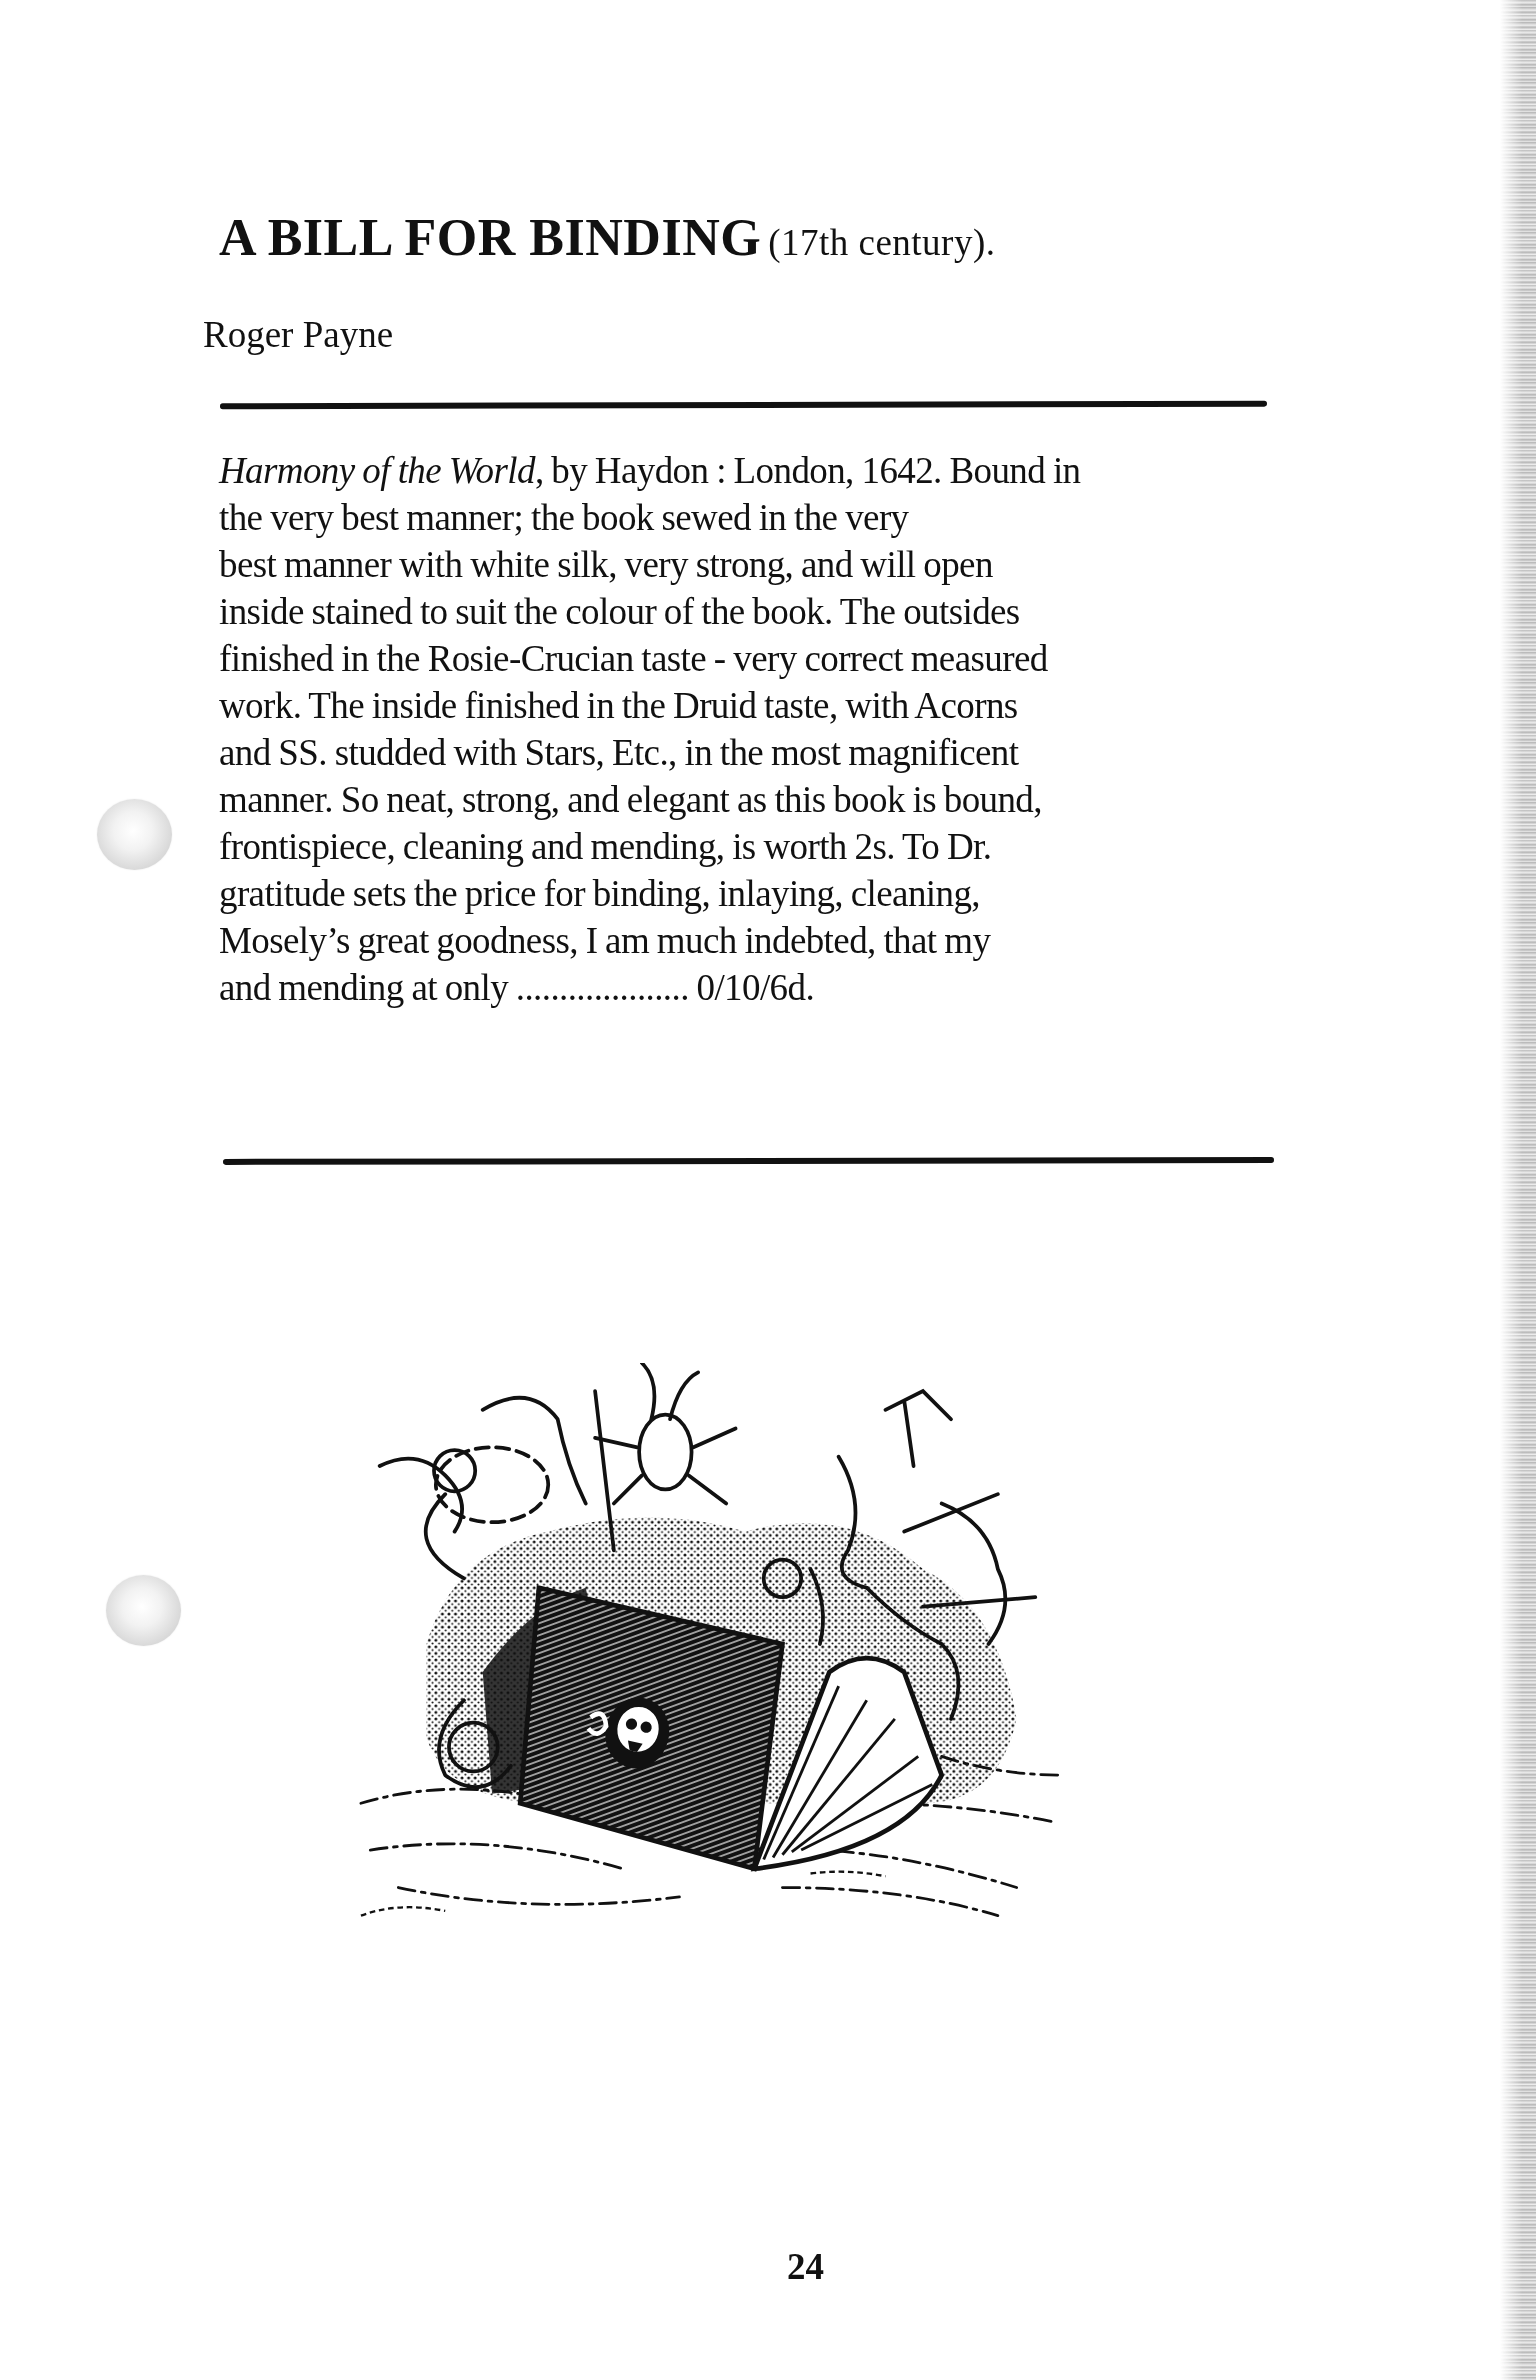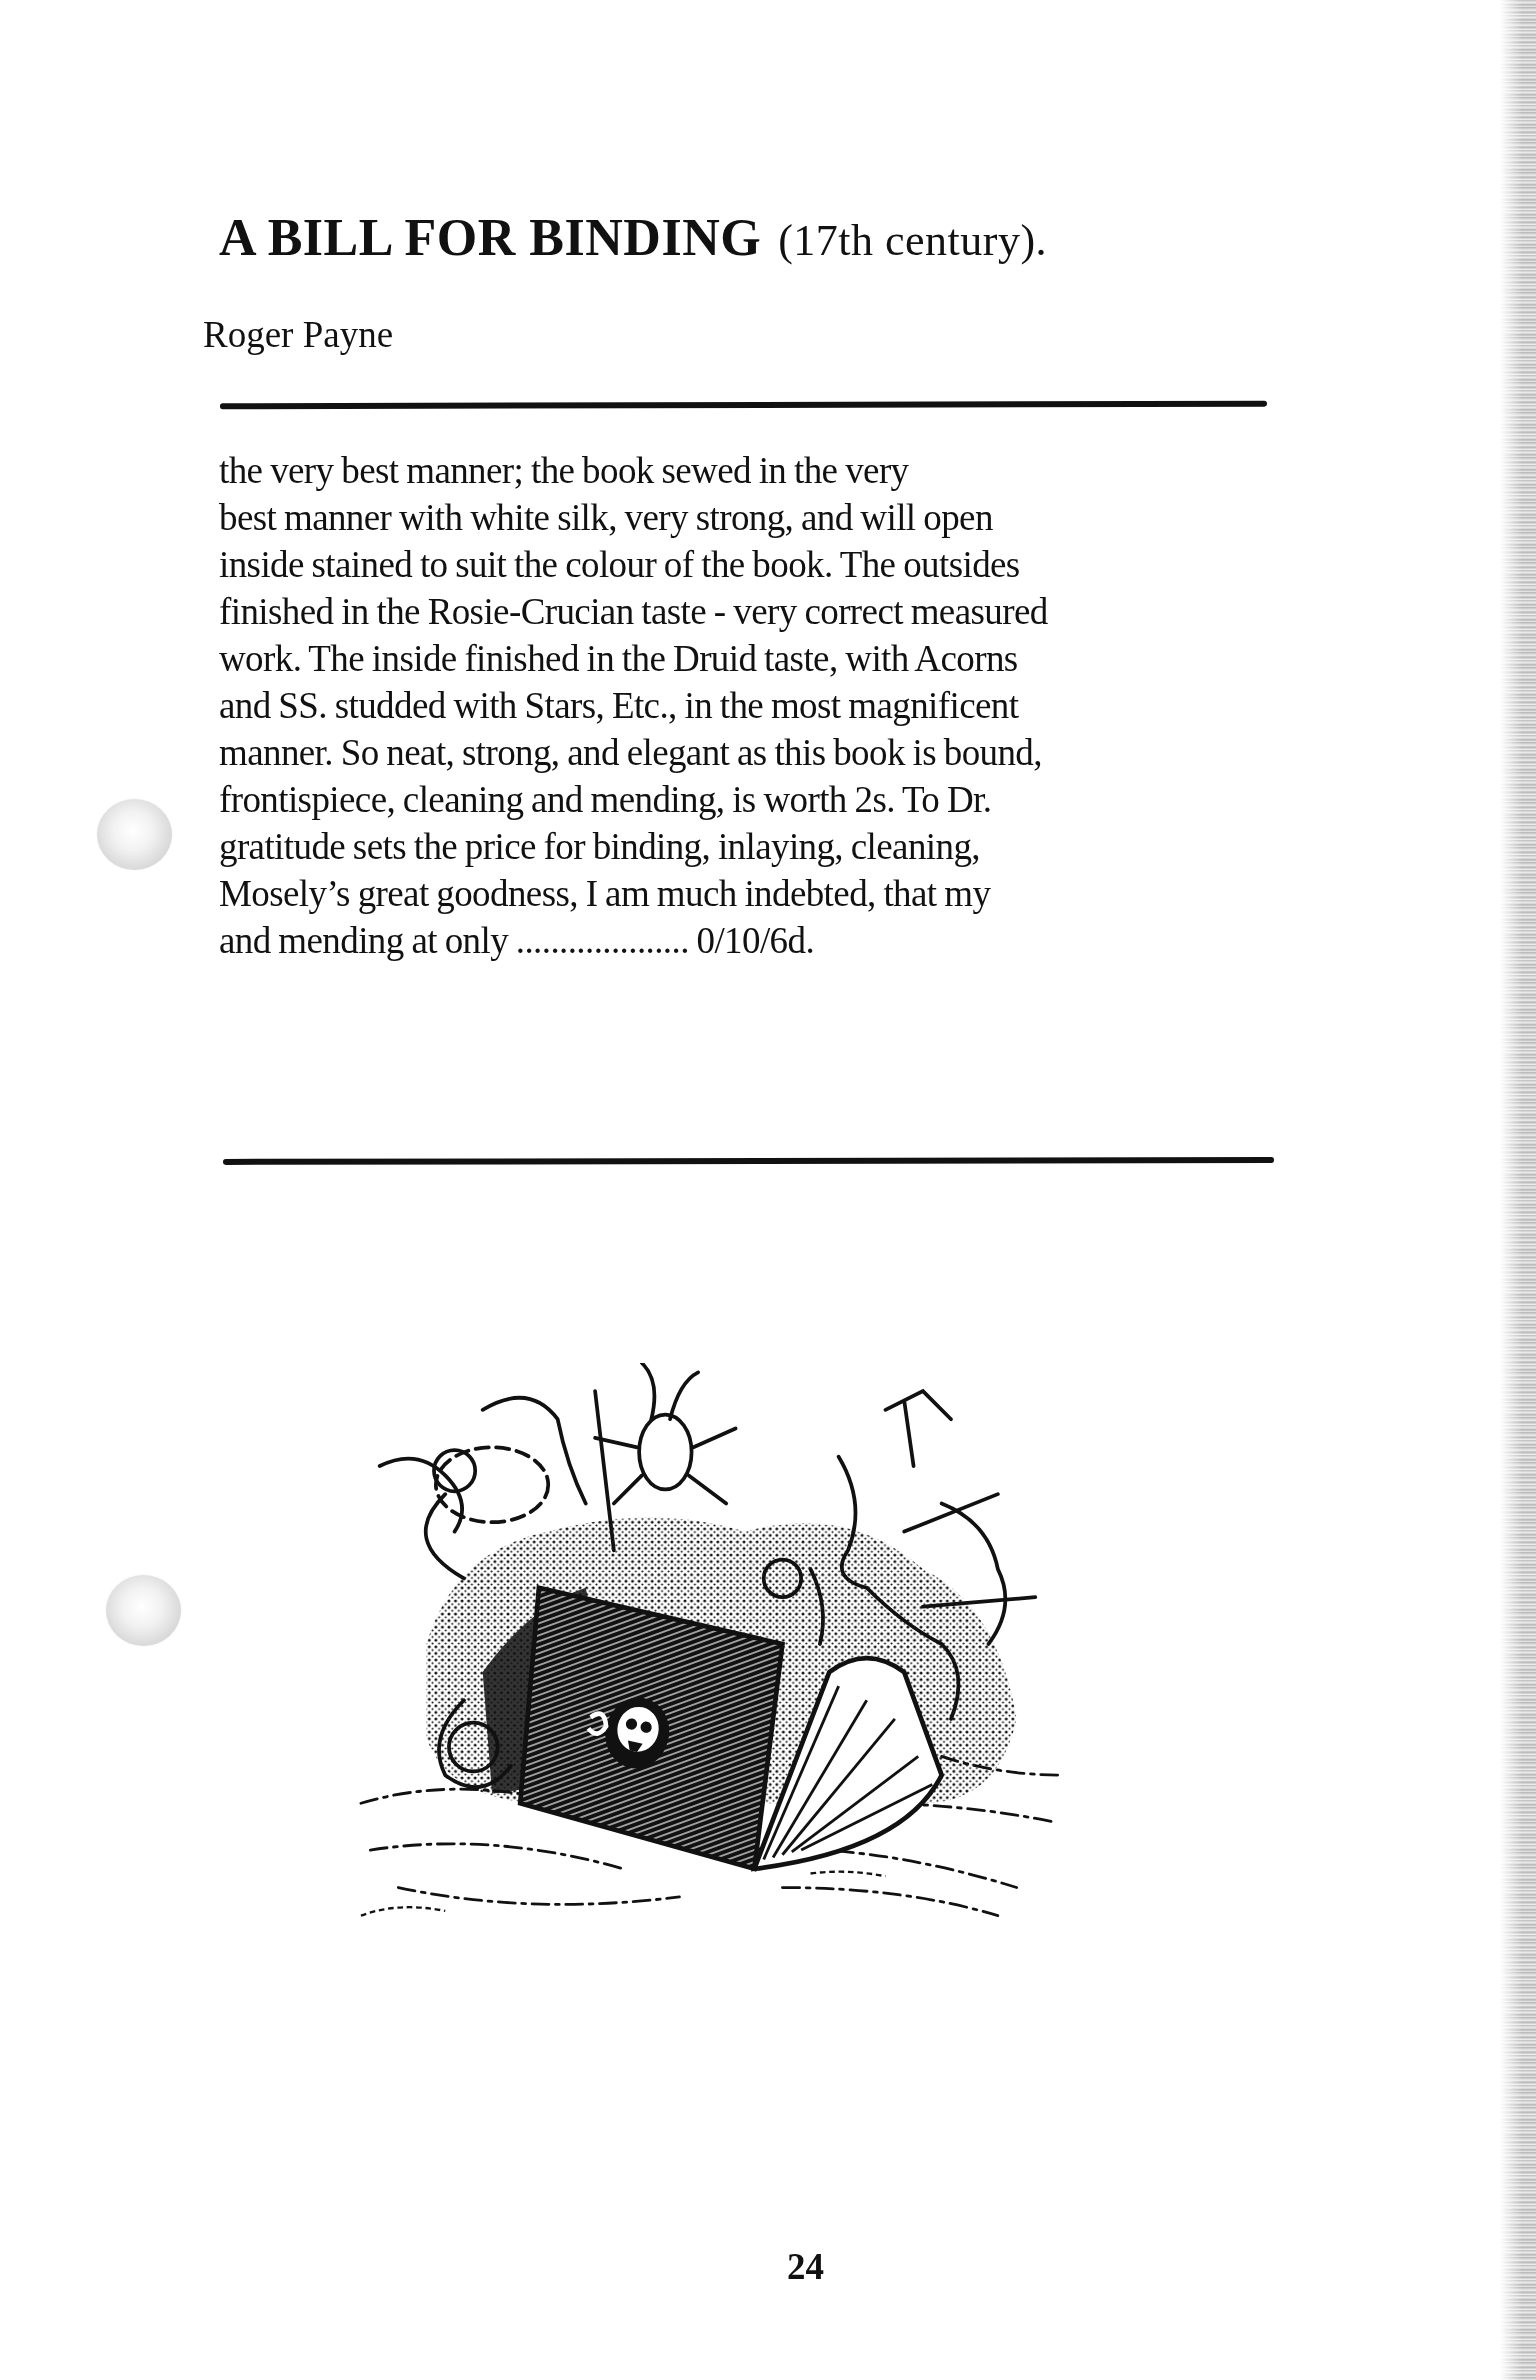--- a/index.html
+++ b/index.html
@@ -20,21 +20,21 @@
     .punch-hole {
       position: absolute; width: 75px; height: 71px; border-radius: 50%;
       background: radial-gradient(circle at 48% 45%, #ffffff 0%, #f2f2f2 35%, #d9d9d9 70%, #c8c8c8 100%);
       box-shadow: 0 0 1.9px rgba(0,0,0,0.08);
     }
     .title {
       position: absolute; left: 219px; top: 208px; white-space: nowrap;
       font-size: 52px; font-weight: bold; letter-spacing: 0.5px;
     }
     .title .subtitle {
-      font-size: 44px; font-weight: normal; margin-left: 17px;
+      font-size: 37px; font-weight: normal; margin-left: 7px;
     }
     .author {
       position: absolute; left: 203px; top: 313px;
       font-size: 37px;
     }
     .rule {
       position: absolute; height: 5.6px; background: #111; border-radius: 2.8px;
     }
     .rule-top { left: 220px; top: 402px; width: 1047px; transform: rotate(-0.15deg); }
     .rule-bottom { left: 223px; top: 1158px; width: 1051px; transform: rotate(-0.1deg); }
@@ -63,20 +63,21 @@
 
 <div class="title">
   <span>A BILL FOR BINDING</span><span class="subtitle">(17th century).</span>
 </div>
 
 <div class="author">Roger Payne</div>
 
 <div class="rule rule-top"></div>
 
 <div class="body-text">
+  <span class="line"><em>Harmony of the World</em><span>, by Haydon : London, 1642. Bound in</span></span>
   <span class="line">the very best manner; the book sewed in the very</span>
   <span class="line">best manner with white silk, very strong, and will open</span>
   <span class="line">inside stained to suit the colour of the book. The outsides</span>
   <span class="line">finished in the Rosie-Crucian taste - very correct measured</span>
   <span class="line">work. The inside finished in the Druid taste, with Acorns</span>
   <span class="line">and SS. studded with Stars, Etc., in the most magnificent</span>
   <span class="line">manner. So neat, strong, and elegant as this book is bound,</span>
   <span class="line">frontispiece, cleaning and mending, is worth 2s. To Dr.</span>
   <span class="line">gratitude sets the price for binding, inlaying, cleaning,</span>
   <span class="line">Mosely’s great goodness, I am much indebted, that my</span>

